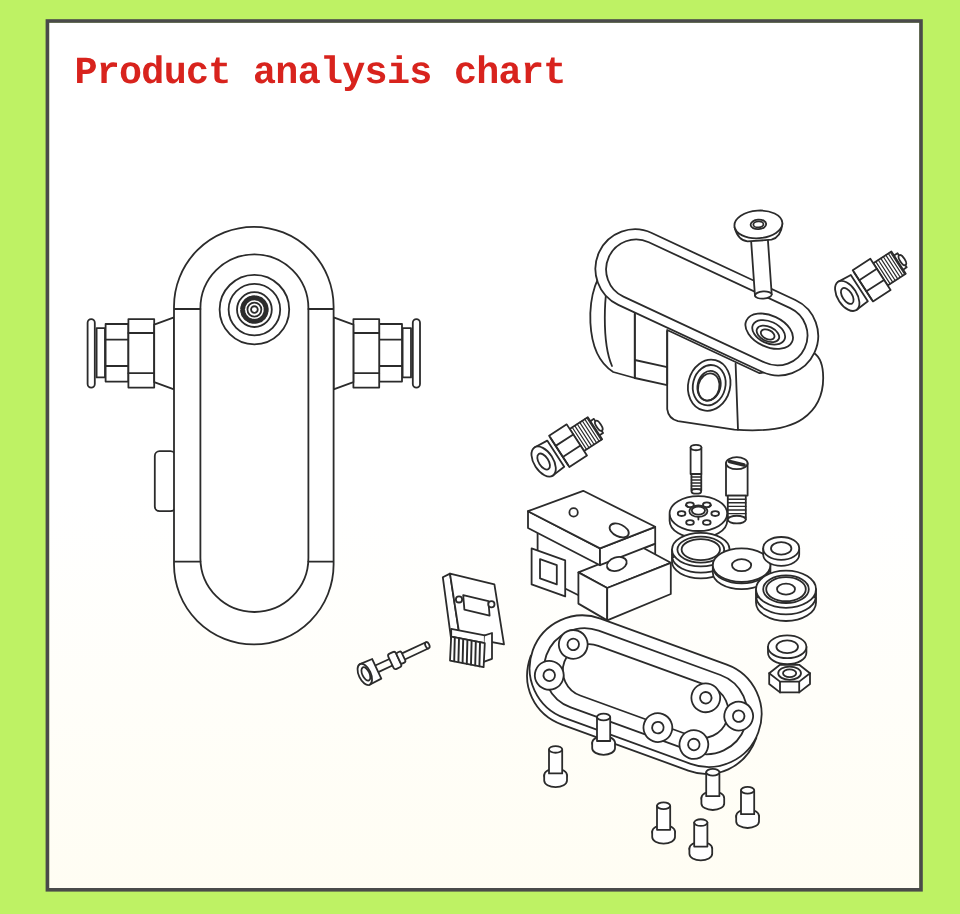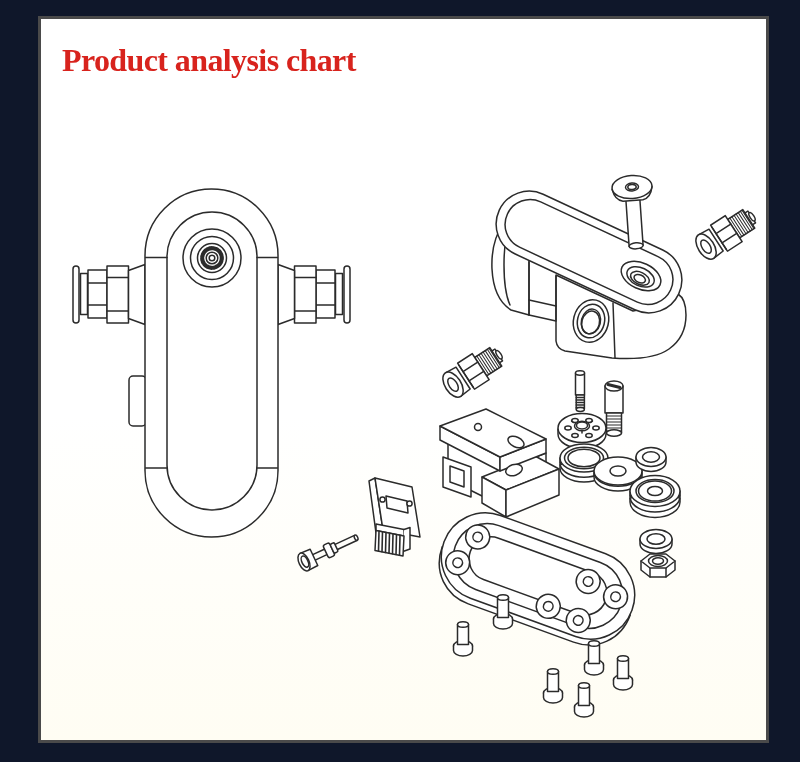--- a/index.html
+++ b/index.html
@@ -1,17 +1,17 @@
 <!DOCTYPE html>
 <html><head>
 <meta charset="utf-8">
 <style>
   html,body{margin:0;padding:0;background:#eef1f5;}
-  .page{position:relative;width:800px;height:762px;background:#0f172a;overflow:hidden;
-        font-family:Liberation Serif, serif;}
+  .page{position:relative;width:800px;height:762px;background:#bef264;overflow:hidden;
+        font-family:Liberation Mono, monospace;}
   .panel{position:absolute;left:38px;top:16px;width:731px;height:727px;box-sizing:border-box;
          background:linear-gradient(#ffffff 55%,#fffdf3);border:3px solid #4a4a4a;}
   .title{position:absolute;left:62px;top:42px;margin:0;font-size:32px;font-weight:700;
          letter-spacing:-0.6px;color:#d8231d;}
   svg.art{position:absolute;left:0;top:0;}
   svg.art *{vector-effect:none;}
 </style>
 </head>
 <body>
 

